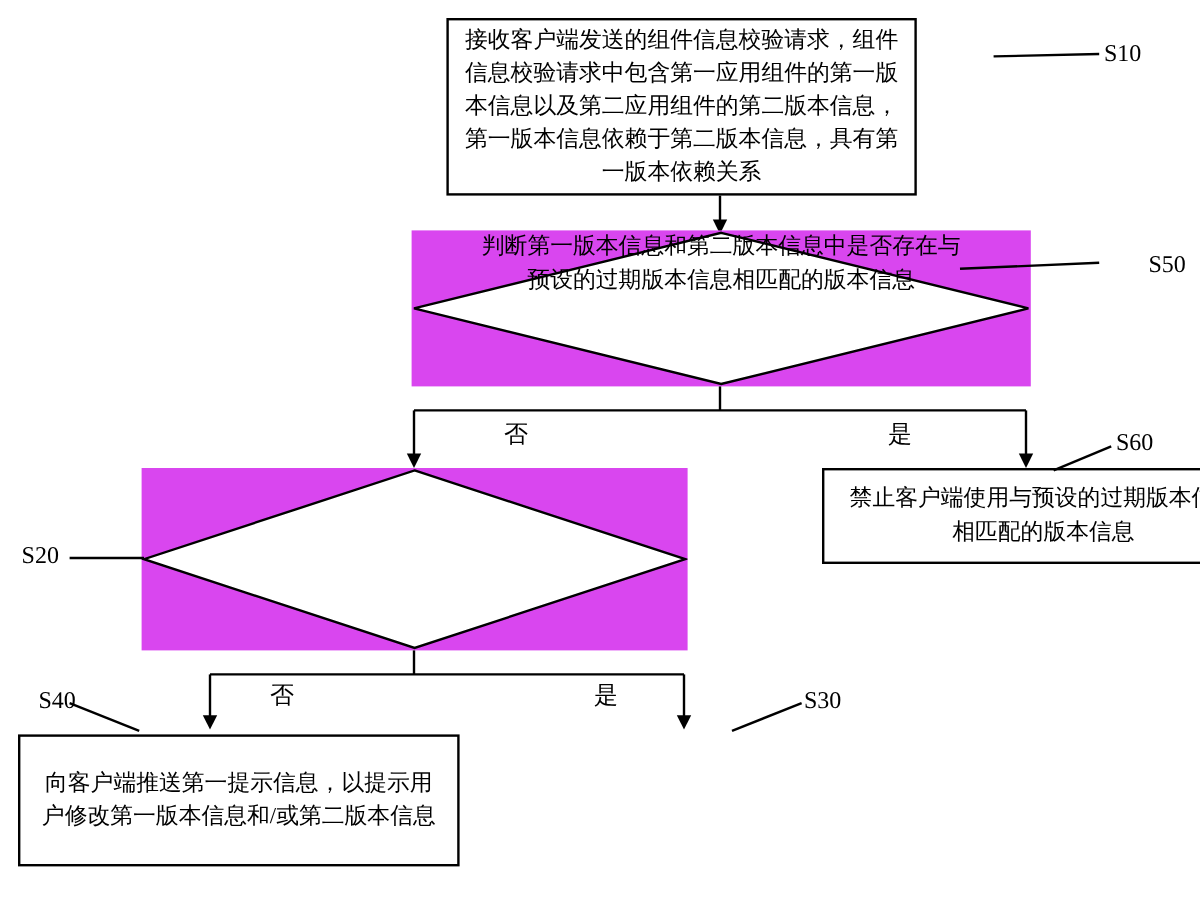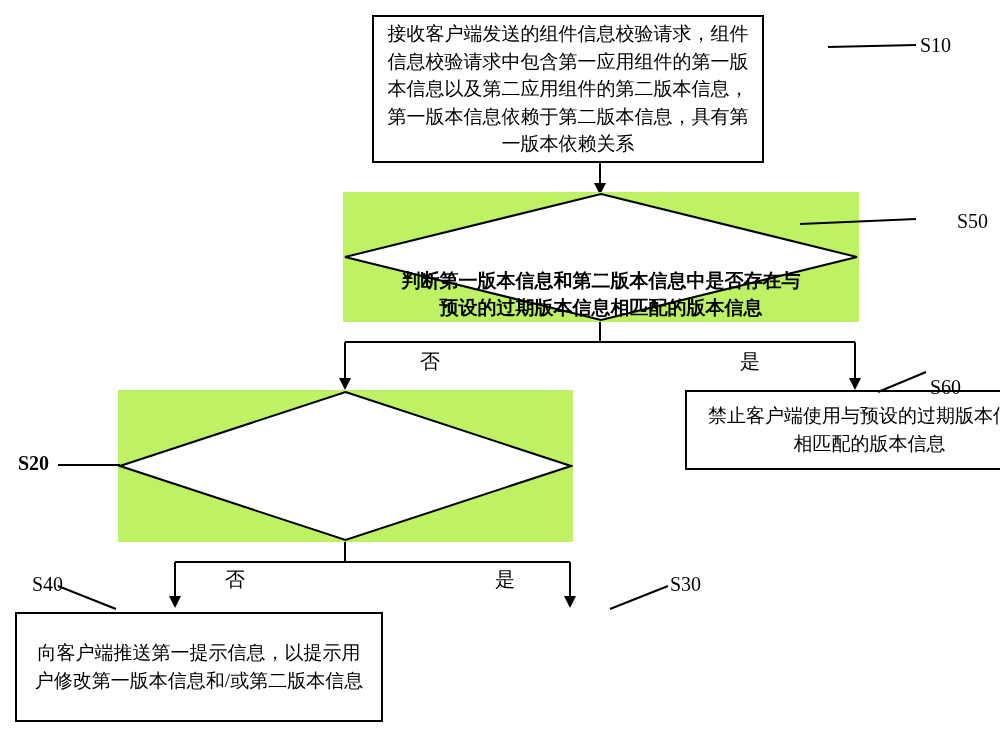--- a/index.html
+++ b/index.html
@@ -26,29 +26,28 @@
       padding: 8px 12px;
       text-align: center;
       font-size: 19px;
       line-height: 1.45;
       display: flex;
       align-items: center;
       justify-content: center;
     }
     .diamond {
       position: absolute;
-      background: #bef264;
+      background: #d946ef;
       text-align: center;
       font-size: 19px;
       line-height: 1.45;
       display: flex;
-      align-items: flex-end;
+      align-items: flex-start;
       justify-content: center;
       padding: 0;
-      font-weight: bold;
     }
     .diamond svg {
       position: absolute;
       top: 0;
       left: 0;
       width: 100%;
       height: 100%;
       z-index: 1;
     }
     .diamond-text {
@@ -113,33 +112,33 @@
   <div class="edge-label" style="left: 420px; top: 348px;">
     <span>否</span>
   </div>
   <div class="edge-label" style="left: 740px; top: 348px;">
     <span>是</span>
   </div>
 
   <div class="box" style="left: 685px; top: 390px; width: 369px; height: 80px;">
     <span>禁止客户端使用与预设的过期版本信息相匹配的版本信息</span>
   </div>
-  <div class="label" style="left: 930px; top: 376px;">
+  <div class="label" style="left: 930px; top: 358px;">
     <span>S60</span>
   </div>
   <svg class="connector" style="left: 878px; top: 370px; width: 50px; height: 24px;">
     <line x1="0" y1="22" x2="48" y2="2" stroke="#000" stroke-width="2"></line>
   </svg>
 
   <div class="diamond" style="left: 118px; top: 390px; width: 455px; height: 152px;">
     <svg viewBox="0 0 455 152" preserveAspectRatio="none">
       <polygon points="227.5,2 453,76 227.5,150 2,76" fill="#fff" stroke="#000" stroke-width="2"></polygon>
     </svg>
   </div>
-  <div class="label" style="left: 18px; top: 452px; font-weight: bold;">
+  <div class="label" style="left: 18px; top: 452px;">
     <span>S20</span>
   </div>
   <svg class="connector" style="left: 58px; top: 460px; width: 64px; height: 10px;">
     <line x1="0" y1="5" x2="62" y2="5" stroke="#000" stroke-width="2"></line>
   </svg>
 
   <svg class="connector" style="left: 175px; top: 542px; width: 395px; height: 68px;">
     <line x1="170" y1="0" x2="170" y2="20" stroke="#000" stroke-width="2"></line>
     <line x1="0" y1="20" x2="395" y2="20" stroke="#000" stroke-width="2"></line>
     <line x1="0" y1="20" x2="0" y2="56" stroke="#000" stroke-width="2"></line>

